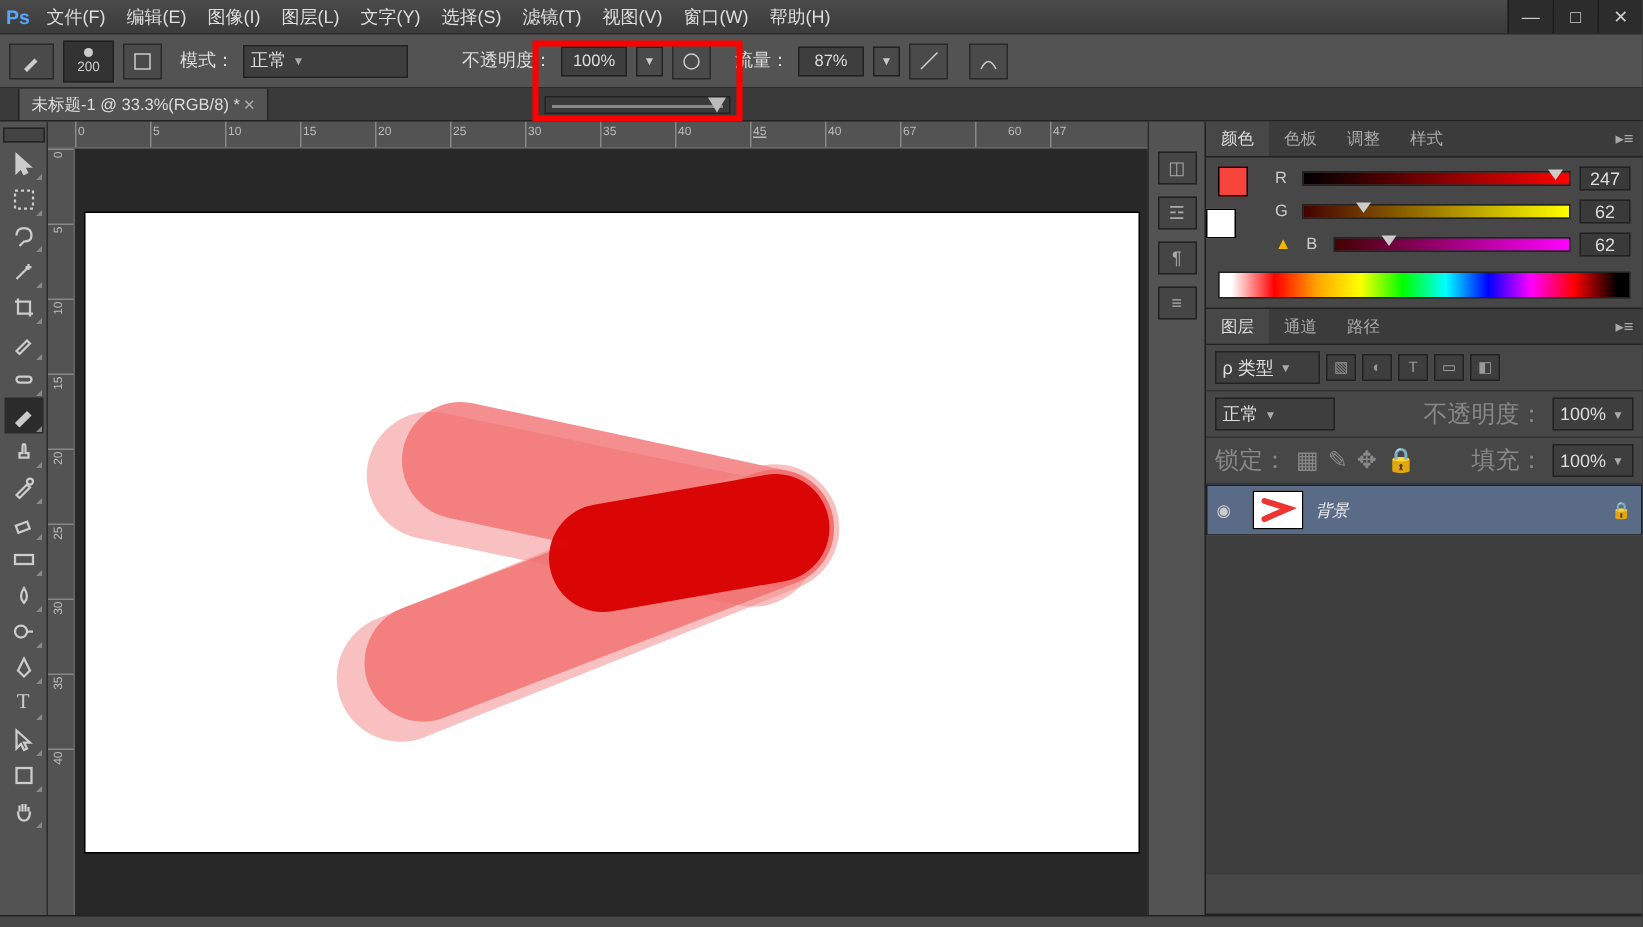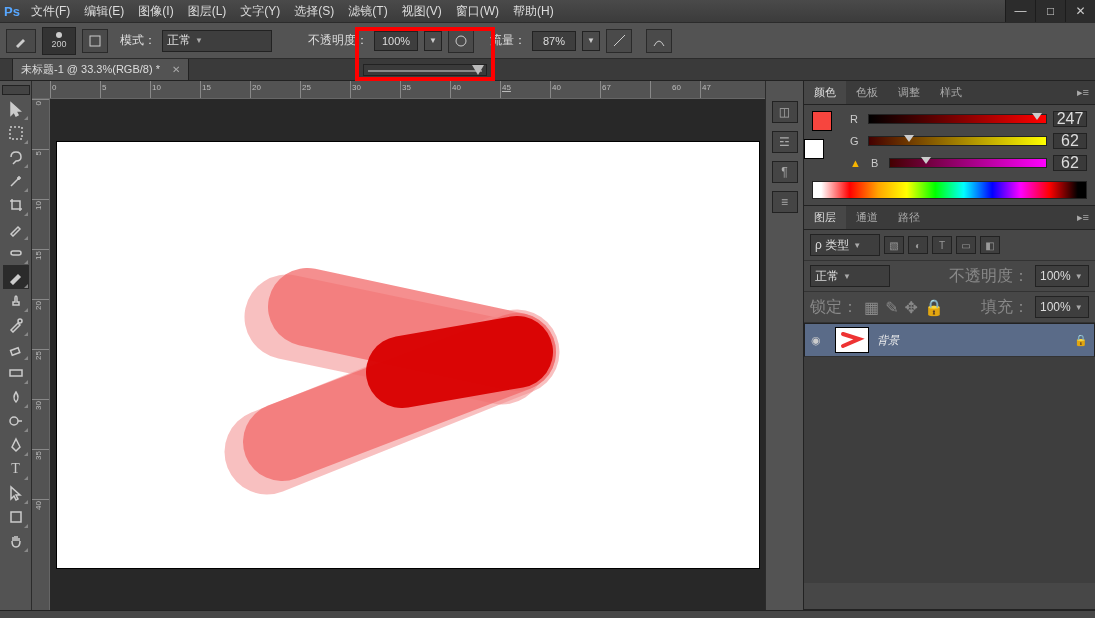--- a/index.html
+++ b/index.html
@@ -23,21 +23,21 @@
   .opt-icon { width:26px; height:24px; background:#4a4a4a; border:1px solid #2a2a2a; display:flex; align-items:center; justify-content:center; }
   .opt-label { margin-left:6px; }
   .sel { height:22px; background:#3e3e3e; border:1px solid #222; color:#ddd; padding:0 4px; display:flex; align-items:center; gap:4px; font-size:12px;}
   .sel .caret{ font-size:8px; color:#aaa; }
   .num-field { width:44px; height:20px; background:#3e3e3e; border:1px solid #222; color:#ddd; text-align:center; font-size:11px;}
   .tiny-btn { width:18px; height:20px; background:#4a4a4a; border:1px solid #222; display:flex; align-items:center; justify-content:center; font-size:8px; color:#ccc;}
   .red-frame { position:absolute; border:4px solid #ff0000; pointer-events:none; }
 
   
   .doctab-row { height:22px; background:#3a3a3a; display:flex; align-items:flex-end; padding-left:12px; border-bottom:1px solid #222;}
-  .doctab { background:#535353; color:#ddd; font-size:11px; padding:3px 8px; border:1px solid #222; border-bottom:none; display:flex; align-items:center; gap:12px;}
+  .doctab { background:#535353; color:#ddd; font-size:11px; padding:3px 8px; border:1px solid #222; border-bottom:none; display:flex; align-items:center; gap:2px;}
   .doctab .x{ font-size:10px; color:#aaa; }
 
   
   .main { flex:1; display:flex; overflow:hidden; }
 
   
   .toolbox { width:32px; background:#535353; border-right:1px solid #2b2b2b; display:flex; flex-direction:column; align-items:center; padding-top:4px; gap:0px;}
   .tbx-handle{width:28px;height:10px;background:#444;margin-bottom:2px;border:1px solid #222;}
   .tool { width:26px; height:24px; display:flex; align-items:center; justify-content:center; color:#ccc; font-size:14px; position:relative;}
   .tool.active{ background:#2b2b2b; }
@@ -72,21 +72,21 @@
   .panel-body{ padding:6px 8px; color:#ddd; font-size:11px;}
   .sw-fg{width:20px;height:20px;background:#f7453e;border:1px solid #000;}
   .sw-bg{width:20px;height:20px;background:#fff;border:1px solid #000;margin-left:-8px;margin-top:8px;}
   .rgb-row{display:flex;align-items:center;gap:6px;margin-bottom:6px;}
   .rgb-row .ch{width:12px;color:#ccc;}
   .slider{flex:1;height:10px;position:relative;border:1px solid #222;}
   .slider.r{background:linear-gradient(90deg,#000,#f00);}
   .slider.g{background:linear-gradient(90deg,#400,#ff0);}
   .slider.b{background:linear-gradient(90deg,#400,#f0f);}
   .slider .thumb{position:absolute;top:-2px;width:0;height:0;border-left:5px solid transparent;border-right:5px solid transparent;border-top:7px solid #ccc;}
-  .valbox{width:34px;height:16px;background:#3a3a3a;border:1px solid #222;text-align:center;font-size:16px;color:#ddd;}
+  .valbox{width:34px;height:16px;background:#3a3a3a;border:1px solid #222;text-align:center;font-size:12px;color:#ddd;}
   .spectrum{height:18px;background:linear-gradient(90deg,#fff 0%,#fff 3%,red,orange,yellow,lime,cyan,blue,magenta,red,#000 97%,#000 100%);margin-top:4px;border:1px solid #222;}
   .warn-tri{color:#f7b500;margin-right:4px;}
 
   
   .layers-body{padding:0;}
   .layer-toolbar1{display:flex;align-items:center;gap:4px;padding:4px 6px;border-bottom:1px solid #333;}
   .layer-toolbar1 .ic{width:20px;height:18px;background:#3e3e3e;border:1px solid #222;display:flex;align-items:center;justify-content:center;font-size:10px;color:#999;}
   .layer-toolbar2{display:flex;align-items:center;gap:6px;padding:4px 6px;border-bottom:1px solid #333;color:#888;}
   .layer-toolbar3{display:flex;align-items:center;gap:6px;padding:4px 6px;border-bottom:1px solid #333;color:#888;}
   .layer-list{min-height:260px;background:#3e3e3e;}

